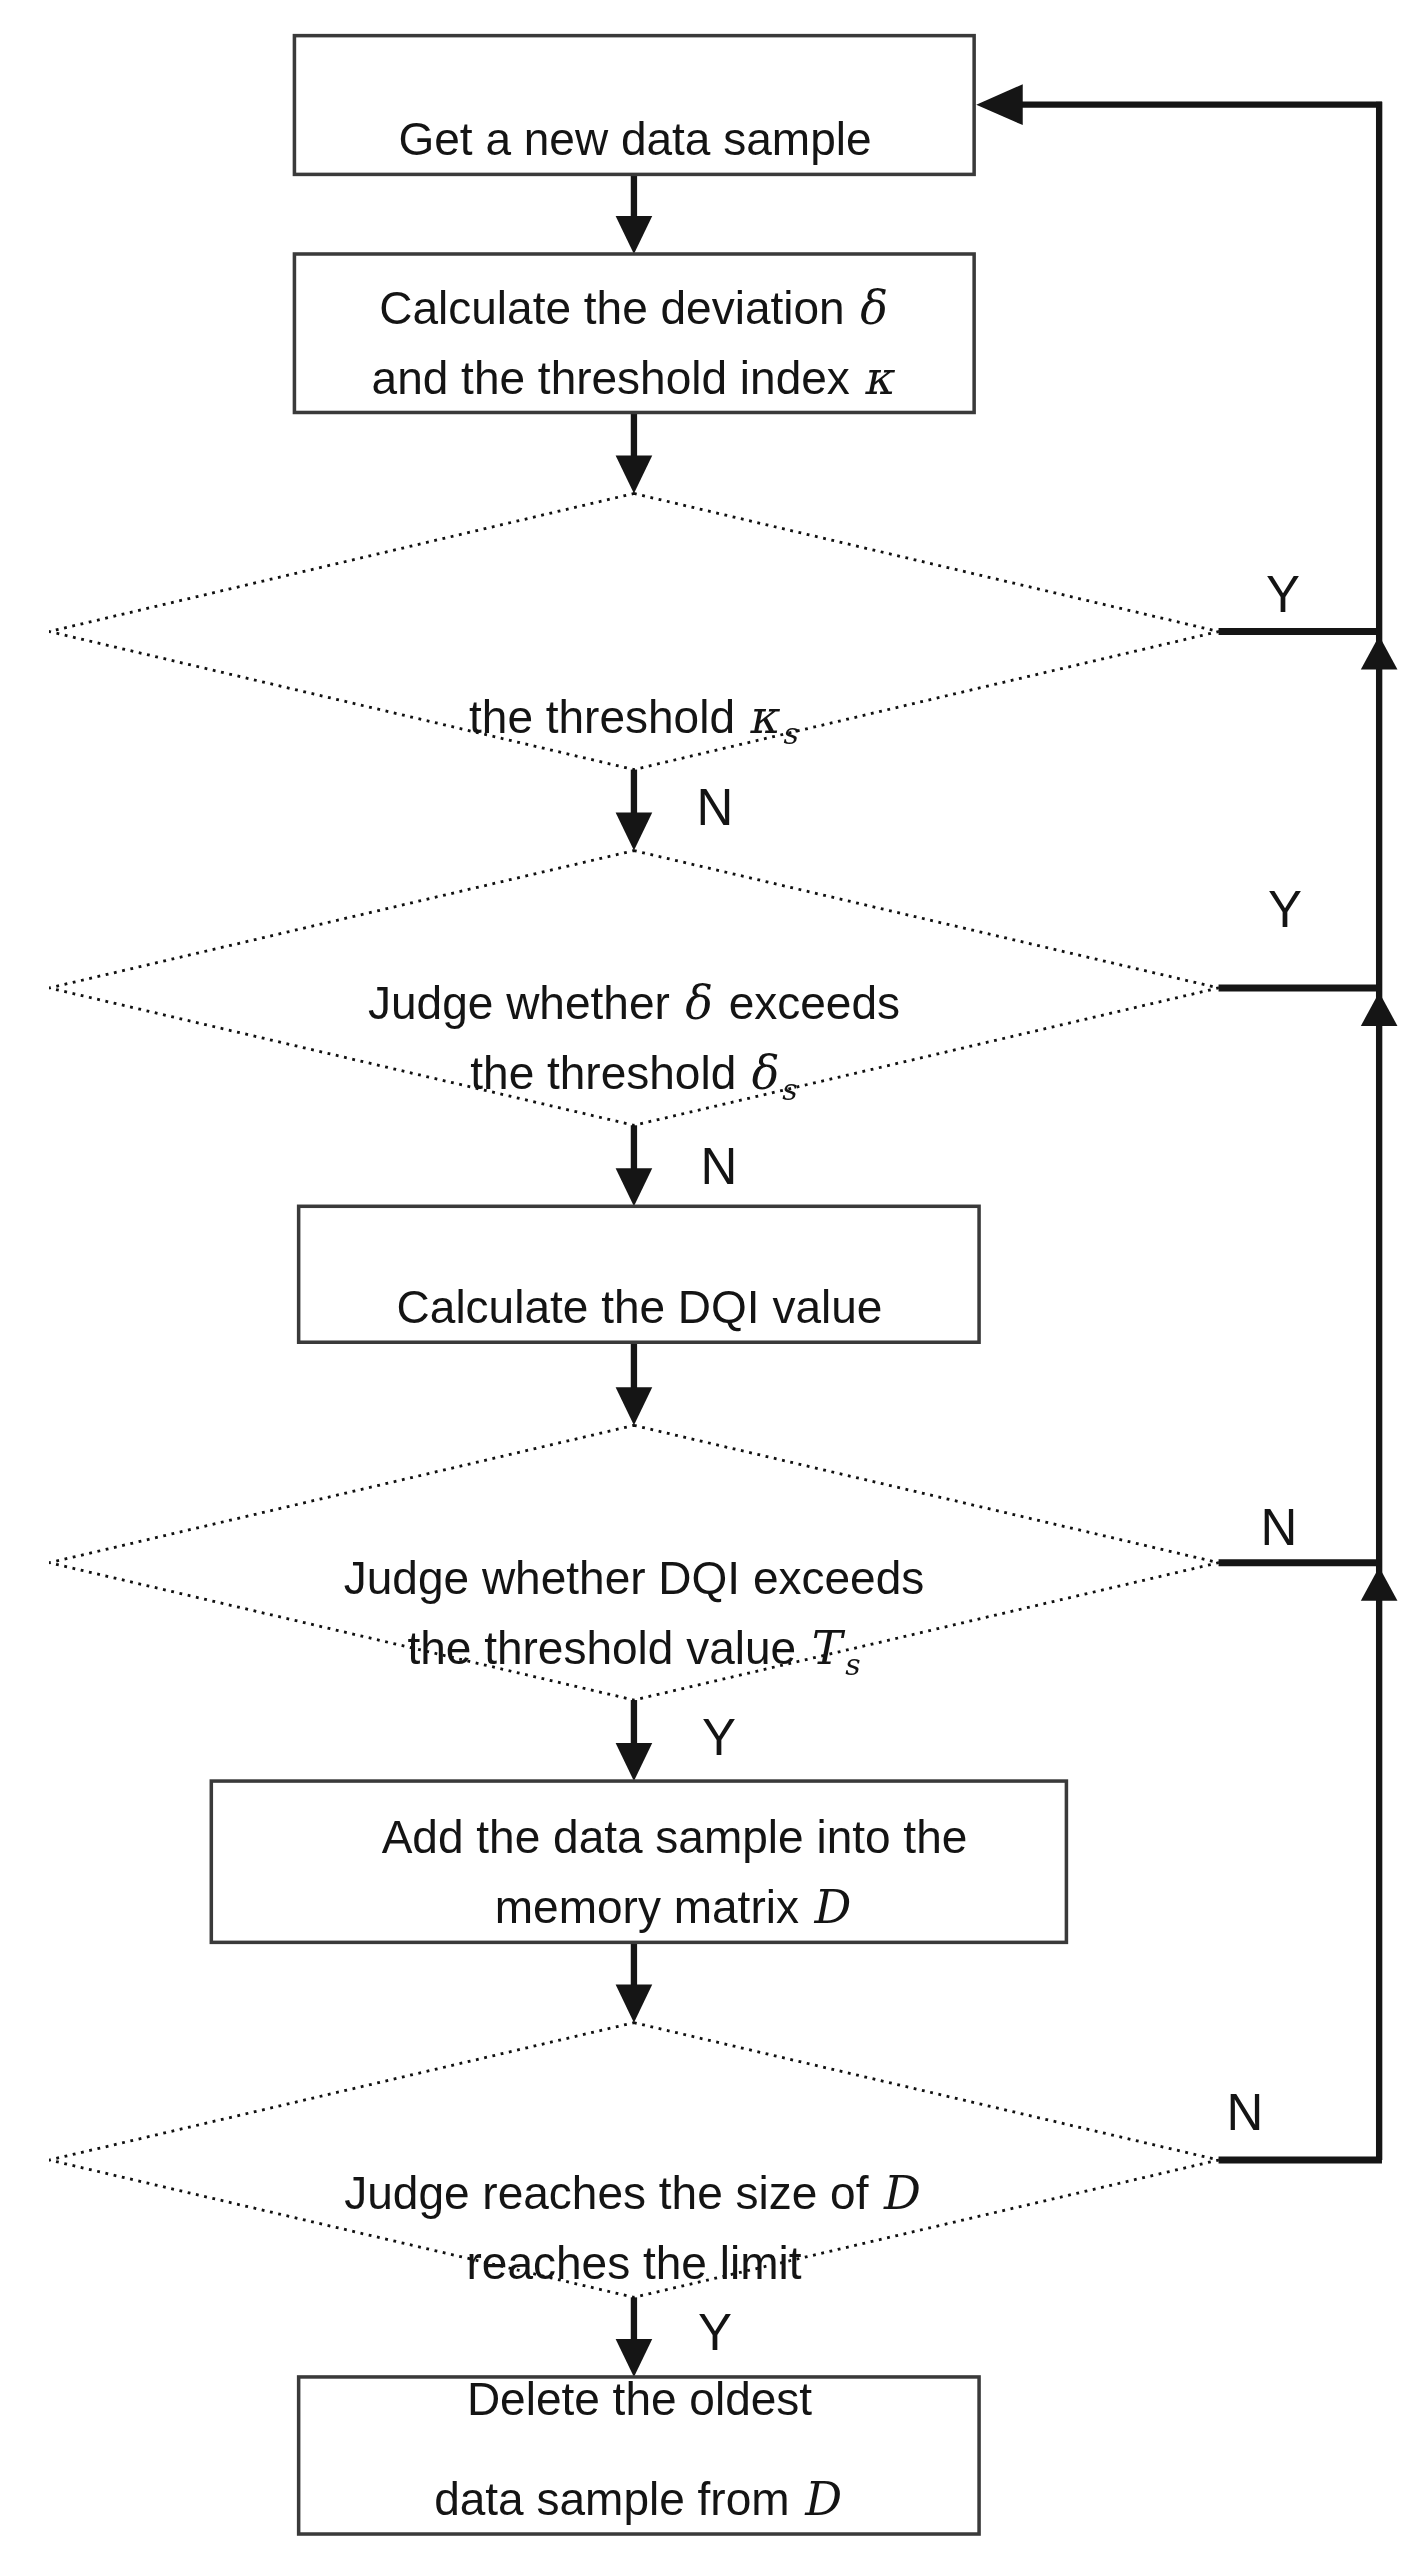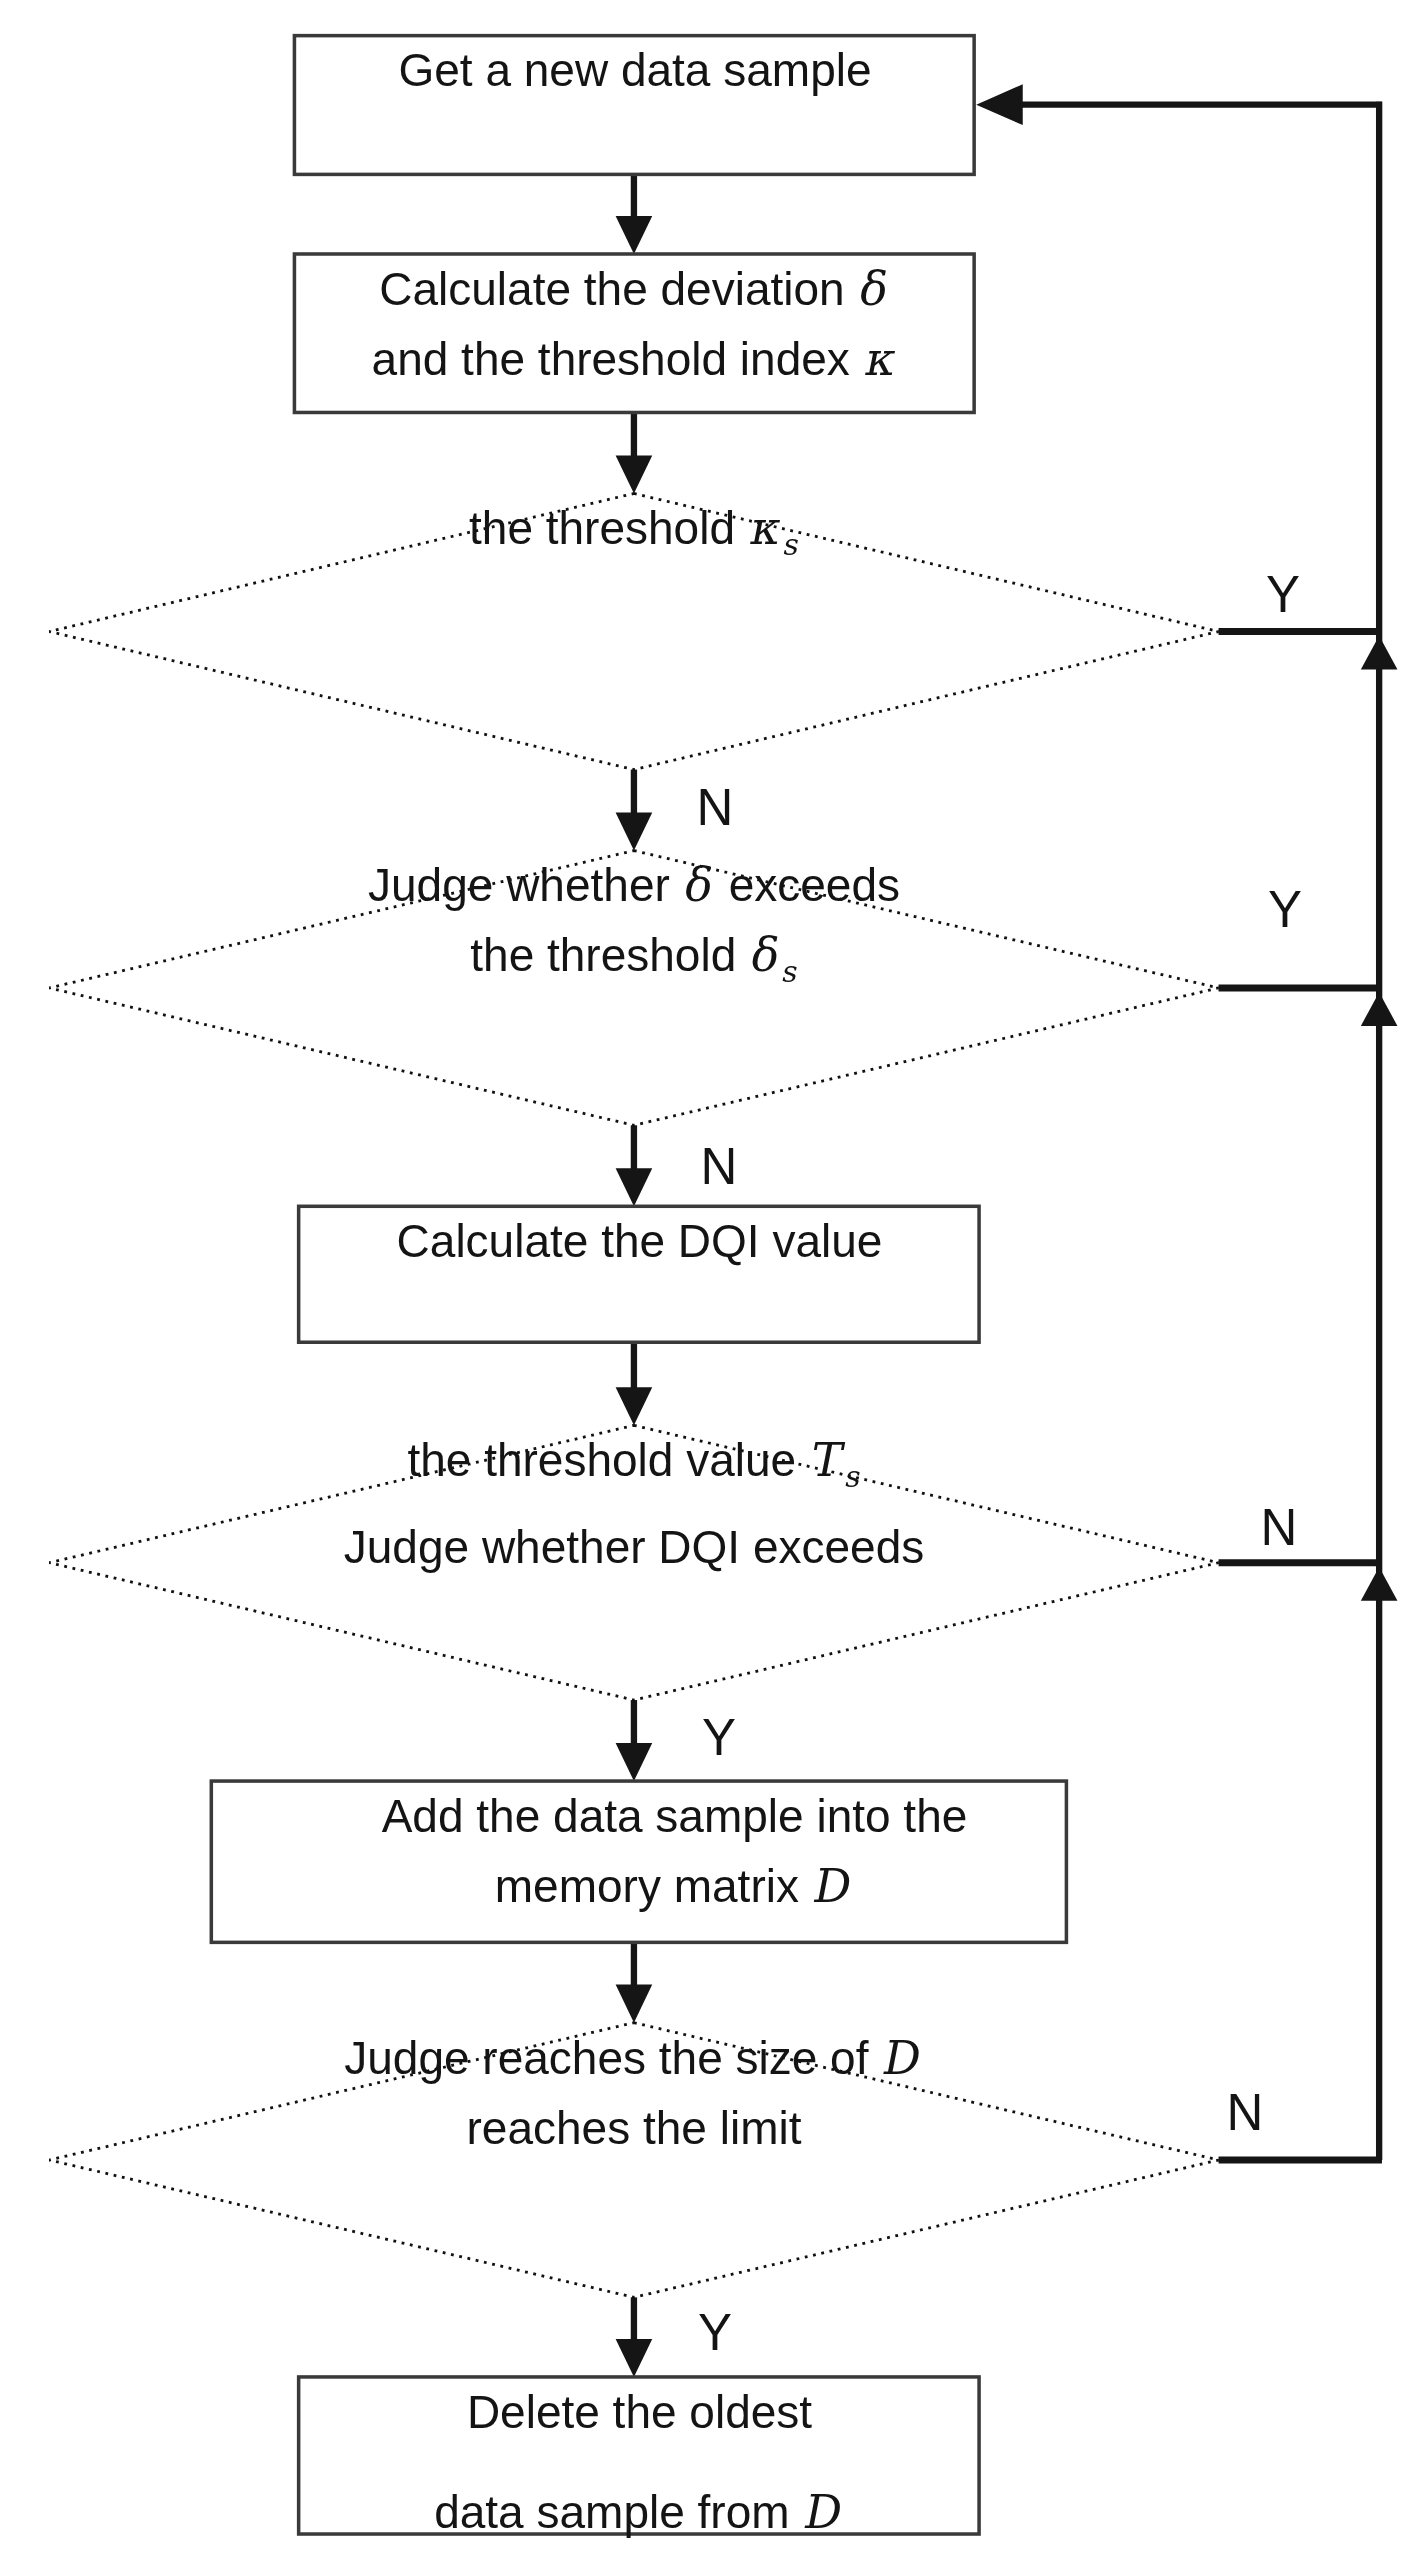--- a/index.html
+++ b/index.html
@@ -15,21 +15,21 @@
   .canvas svg.graphics {
     position: absolute;
     left: 0; top: 0;
     width: 1420px; height: 2576px;
   }
   .ntext {
     position: absolute;
     display: flex;
     flex-direction: column;
     align-items: center;
-    justify-content: flex-start;
+    justify-content: flex-end;
     text-align: center;
     font-size: 46px;
     line-height: 70px;
     white-space: nowrap;
     color: #141414;
   }
   .tline { white-space: pre; }
   .msym {
     font-family: "DejaVu Serif", serif;
     font-style: italic;
@@ -124,22 +124,22 @@
   <div class="ntext" style="left:49px; top:850px; width:1170px; height:275px;">
     <div class="tline"><span>Judge whether </span><span class="msym">δ</span><span> exceeds</span></div>
     <div class="tline"><span>the threshold </span><span class="msym">δ</span><span class="msub">s</span></div>
   </div>
 
   <div class="ntext" style="left:299px; top:1206px; width:681px; height:136px;">
     <div class="tline"><span>Calculate the DQI value</span></div>
   </div>
 
   <div class="ntext" style="left:49px; top:1425px; width:1170px; height:275px;">
+    <div class="tline"><span>Judge whether DQI exceeds</span></div>
     <div class="tline"><span>the threshold value </span><span class="msym">T</span><span class="msub">s</span></div>
-    <div class="tline"><span>Judge whether DQI exceeds</span></div>
   </div>
 
   <div class="ntext" style="left:211px; top:1781px; width:855px; height:161px;margin-left:36px;">
     <div class="tline"><span>Add the data sample into the</span></div>
     <div class="tline"><span>memory matrix </span><span class="msym">D</span></div>
   </div>
 
   <div class="ntext" style="left:49px; top:2023px; width:1170px; height:275px;">
     <div class="tline"><span>Judge reaches the size of </span><span class="msym">D</span></div>
     <div class="tline"><span>reaches the limit</span></div>

